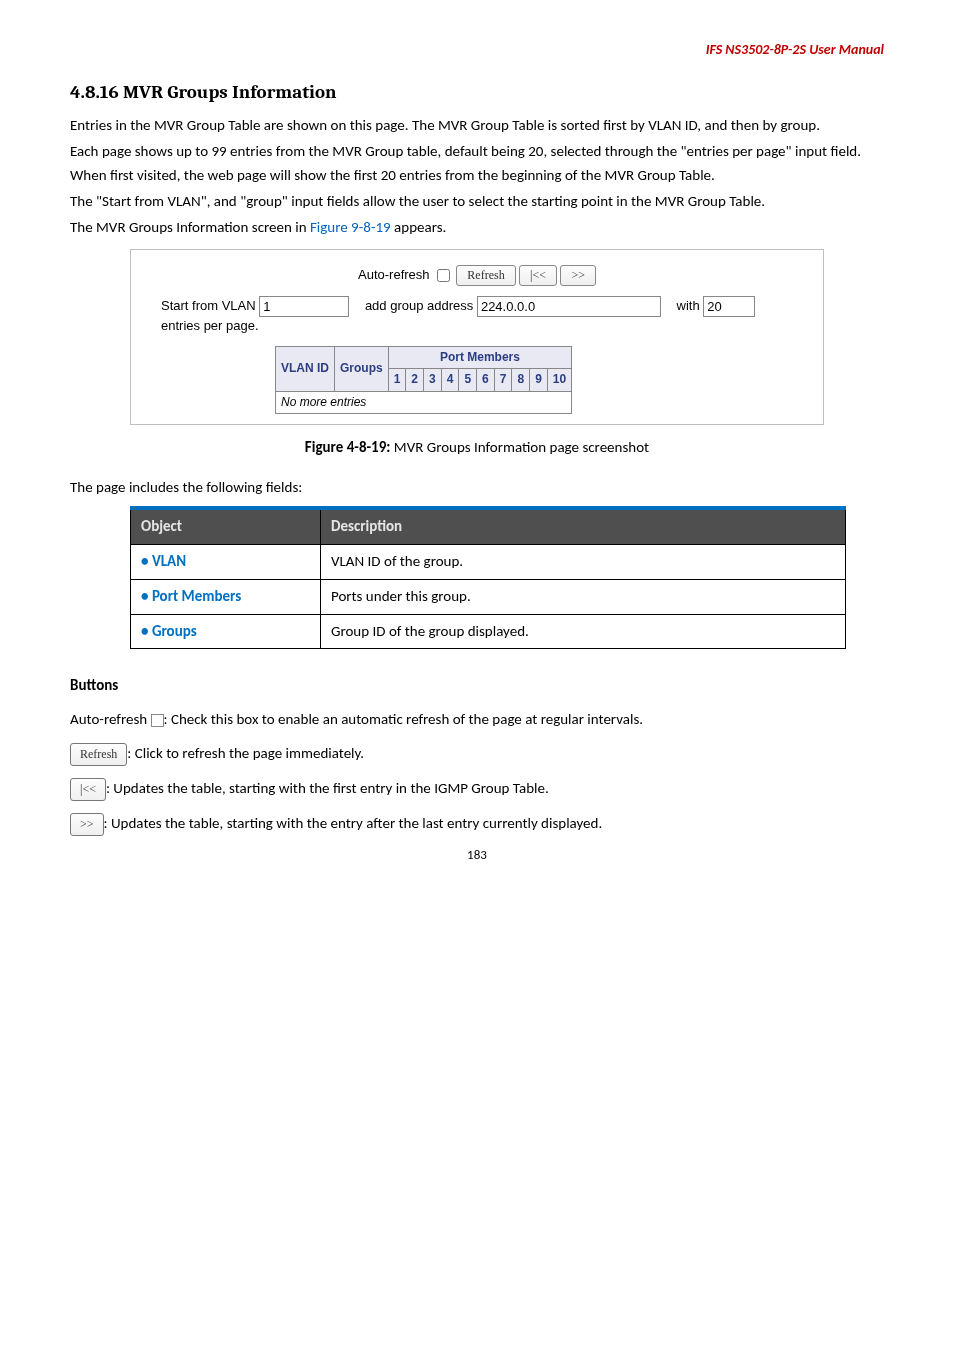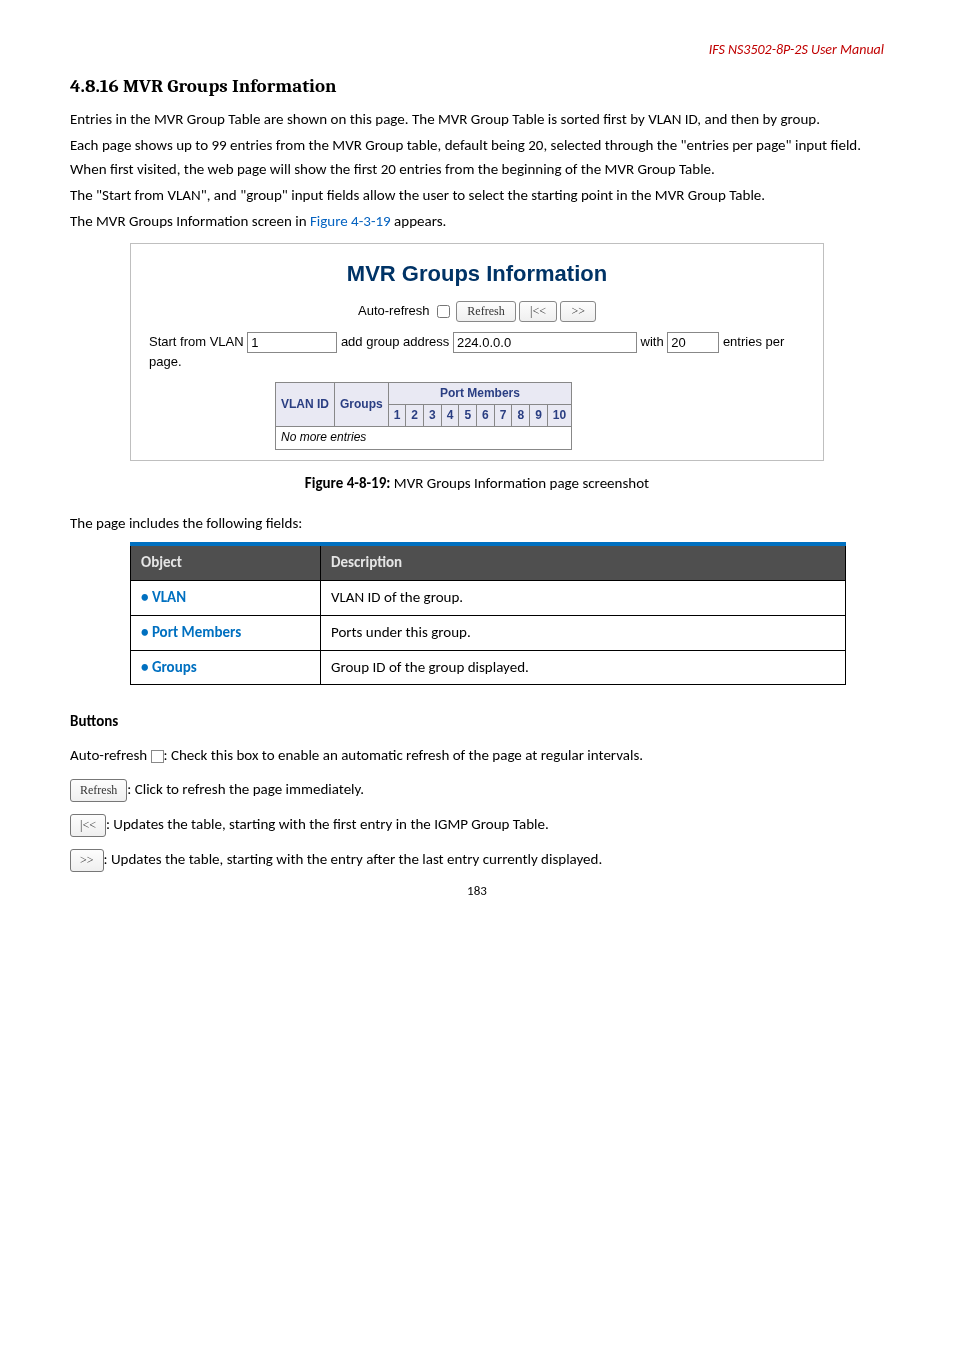--- a/index.html
+++ b/index.html
@@ -9,24 +9,24 @@
     font-family: Calibri, Arial, sans-serif;
     font-size: 15px;
     color: #000;
     background: #fff;
     width: 954px;
     line-height: 1.45;
   }
   .header-right {
     text-align: right;
     font-style: italic;
-    font-weight: normal;
+    font-weight: bold;
     color: #c00000;
     font-size: 14px;
-    margin-bottom: 13px;
+    margin-bottom: 19px;
   }
   .section-heading {
     font-family: Cambria, Georgia, serif;
     font-weight: bold;
     font-size: 19px;
     margin: 0 0 6px 0;
   }
   .body-text {
     margin: 0 0 2px 0;
     line-height: 1.6;
@@ -76,21 +76,21 @@
     border: 1px solid #888;
     height: 21px;
     vertical-align: middle;
   }
   .filter-row {
     font-family: Arial, sans-serif;
     font-size: 13px;
     margin-bottom: 10px;
     padding-left: 4px;
   }
-  .filter-row span { vertical-align: middle; }
+  .filter-row span { vertical-align: middle; margin-left: 12px; }
   .inner-table-wrap { margin-left: 130px; }
   table.port-table {
     border-collapse: collapse;
     font-family: Arial, sans-serif;
     font-size: 12px;
   }
   table.port-table th, table.port-table td {
     border: 1px solid #888;
     padding: 2px 5px;
     text-align: center;
@@ -171,25 +171,24 @@
 <body>
 
 <div class="header-right">IFS NS3502-8P-2S  User Manual</div>
 
 <div class="section-heading">4.8.16 MVR Groups Information</div>
 
 <p class="body-text">Entries in the MVR Group Table are shown on this page. The MVR Group Table is sorted first by VLAN ID, and then by group.</p>
 <p class="body-text">Each page shows up to 99 entries from the MVR Group table, default being 20, selected through the "entries per page" input field. When first visited, the web page will show the first 20 entries from the beginning of the MVR Group Table.</p>
 <p class="body-text">The "Start from VLAN", and "group" input fields allow the user to select the starting point in the MVR Group Table.</p>
 <p class="body-text">
-  <span>The MVR Groups Information screen in </span><span class="link">Figure 4-3-19</span><span> appears.</span>
+  <span>The MVR Groups Information screen in </span><span class="link">Figure 9-8-19</span><span> appears.</span>
 </p>
 
 <div class="figure-box">
-  <div class="figure-title-main">MVR Groups Information</div>
 
   <div class="figure-controls-row">
     <span class="auto-label">Auto-refresh</span>
     <input type="checkbox" style="">
     <button class="ui-btn">Refresh</button>
     <button class="ui-btn">|&lt;&lt;</button>
     <button class="ui-btn">&gt;&gt;</button>
   </div>
 
   <div class="filter-row">

